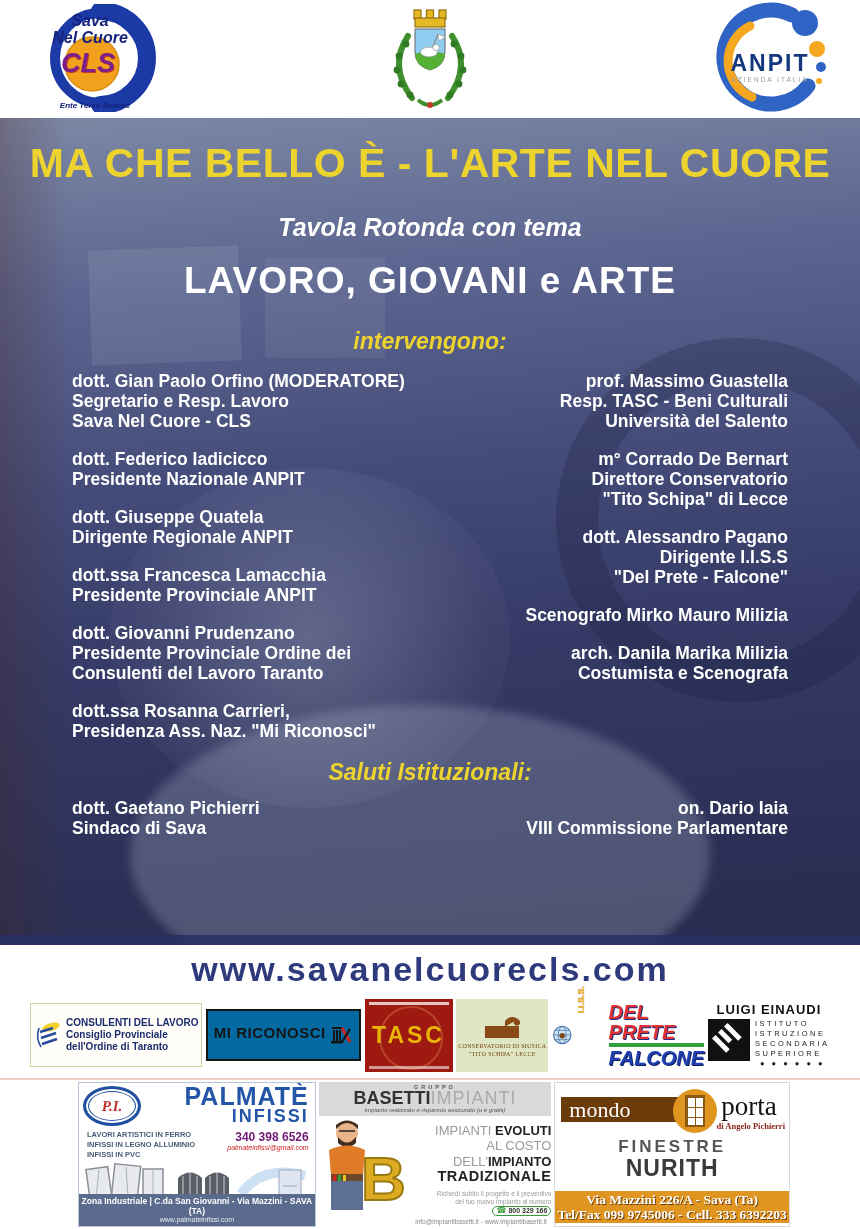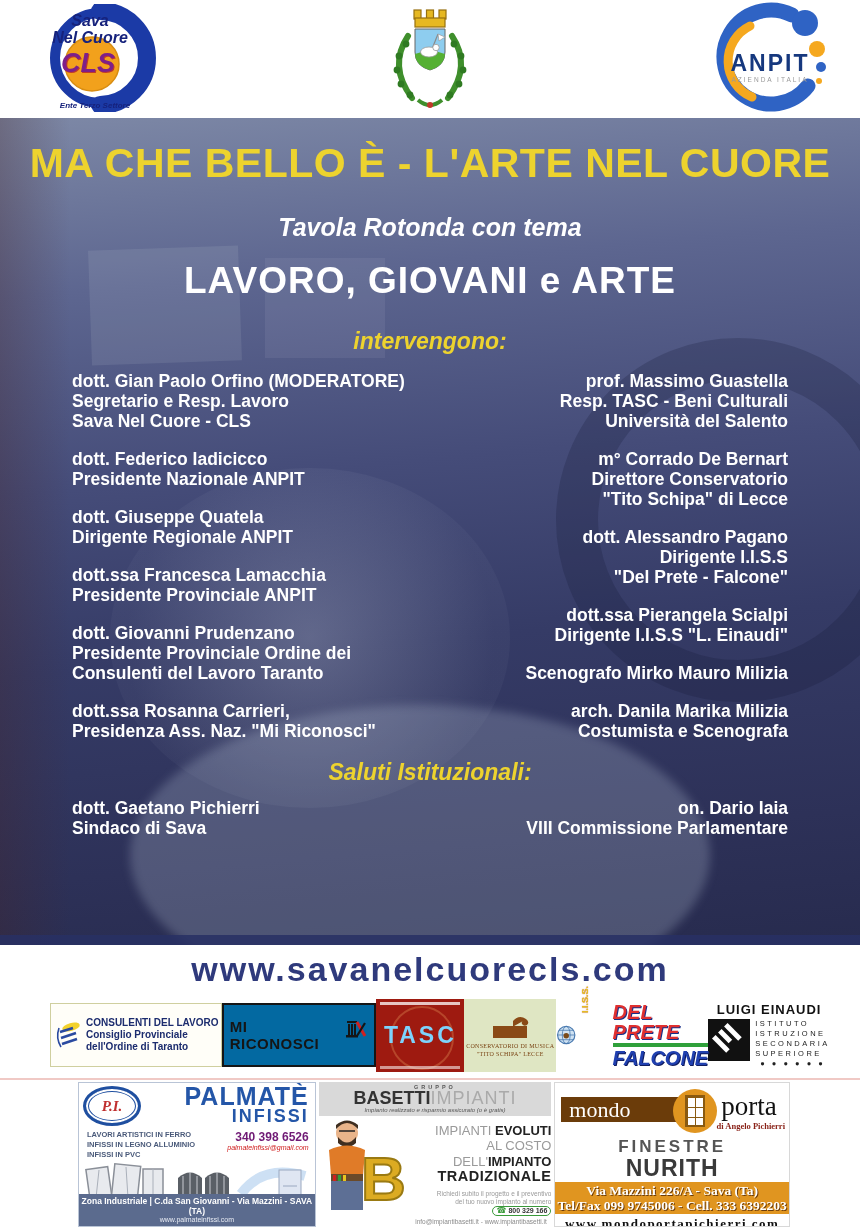--- a/index.html
+++ b/index.html
@@ -54,31 +54,31 @@
   .srow{display:flex;justify-content:space-between;color:#fff;font-size:17.5px;font-weight:600;line-height:20px;margin-bottom:18px;}
   .srow .r{text-align:right;}
 
   
   .url{position:absolute;top:950px;left:0;width:860px;text-align:center;
        font-size:34px;font-weight:bold;color:#2F3A7C;letter-spacing:2px;}
 
   .partners{position:absolute;top:995px;left:30px;width:800px;height:80px;
             display:flex;align-items:center;justify-content:space-between;}
   .p-cons{width:166px;height:58px;border:1px solid #cfcf9f;background:#fffef8;
-          display:flex;align-items:center;padding:2px;margin-left:20px;}
+          display:flex;align-items:center;padding:2px;}
   .p-cons .txt{font-size:10px;font-weight:bold;color:#1c2c6e;line-height:12px;margin-left:3px;}
   .p-miric{border:2px solid #151515;padding:13px 6px;display:flex;background:#0369a1;}
   .p-miric .txt{font-size:15px;font-weight:800;color:#151515;letter-spacing:.5px;margin-right:3px;}
   .p-tasc{width:88px;height:73px;background:#9e1a10;position:relative;
           display:flex;align-items:center;justify-content:center;}
   .p-tasc .ring{position:absolute;left:14px;top:7px;width:60px;height:60px;border-radius:50%;
                 border:2px solid rgba(255,200,120,.25);}
   .p-tasc .bar{position:absolute;left:4px;right:4px;height:3px;background:rgba(255,255,255,.75);}
   .p-tasc .bt{top:3px;} .p-tasc .bb{bottom:3px;background:rgba(255,255,255,.55);}
-  .p-tasc .txt{font-size:23px;font-weight:bold;color:#7dd3fc;letter-spacing:3px;position:relative;}
+  .p-tasc .txt{font-size:23px;font-weight:bold;color:#eab308;letter-spacing:3px;position:relative;}
   .p-conserv{width:92px;height:73px;background:#dfe6c3;display:flex;flex-direction:column;
              align-items:center;justify-content:center;font-family:"Liberation Serif",serif;}
   .p-conserv .l{font-size:6px;color:#7a4414;letter-spacing:.3px;line-height:8px;text-align:center;}
   .p-delprete{width:152px;height:64px;position:relative;display:flex;align-items:center;}
   .dp-sigla{position:absolute;left:24px;top:10px;transform:rotate(-90deg);transform-origin:left top;
             font-size:9px;font-weight:800;color:#e8c520;text-shadow:0 0 1px #b03020;}
   .dp-names{margin-left:36px;}
   .dp-n1{font-size:20px;font-weight:800;font-style:italic;color:#e03030;
          text-shadow:1px 1px 0 #18308a;line-height:20px;}
   .dp-bar{height:4px;background:#2fa03a;margin:1px 0;}
@@ -143,21 +143,21 @@
   .mp-n1{position:absolute;left:14px;top:8px;font-size:22px;color:#fff;line-height:25px;}
   .mp-circle{position:absolute;left:118px;top:0;width:44px;height:44px;border-radius:50%;background:#e09520;}
   .mp-door{position:absolute;left:130px;top:6px;width:20px;height:32px;background:#fff;
            border:2px solid #8a5a10;box-sizing:border-box;
            background-image:linear-gradient(#8a5a10 1px,transparent 1px),linear-gradient(90deg,#8a5a10 1px,transparent 1px);
            background-size:8px 10px;}
   .mp-n2{position:absolute;left:166px;top:2px;font-size:27px;color:#111;}
   .mp-by{position:absolute;right:4px;top:32px;font-size:8.5px;color:#8a2218;font-weight:bold;}
   .mp-fin{font-size:17px;color:#555;letter-spacing:3px;margin-top:2px;font-weight:600;}
   .mp-nur{font-size:23px;color:#3a3a3a;letter-spacing:1px;font-weight:800;line-height:22px;}
-  .mp-band{background:#e09520;margin-top:3px;padding:1px 0;font-family:"Liberation Serif",serif;}
+  .mp-band{background:#e09520;margin-top:12px;padding:1px 0;font-family:"Liberation Serif",serif;}
   .mp-band div{font-size:13.5px;color:#fff;line-height:15px;font-weight:bold;
                text-shadow:1px 1px 0 #6b3c0a;}
   .mp-web{font-family:"Liberation Serif",serif;font-size:13px;font-weight:bold;color:#111;
           letter-spacing:1.5px;margin-top:2px;}
 </style>
 </head>
 <body>
 
 <div class="header">
 
@@ -277,24 +277,20 @@
           <div>m° Corrado De Bernart</div>
           <div>Direttore Conservatorio</div>
           <div>"Tito Schipa" di Lecce</div>
         </div>
         <div class="sg">
           <div>dott. Alessandro Pagano</div>
           <div>Dirigente I.I.S.S</div>
           <div>"Del Prete - Falcone"</div>
         </div>
         <div class="sg">
-          <div>dott.ssa Pierangela Scialpi</div>
-          <div>Dirigente I.I.S.S "L. Einaudi"</div>
-        </div>
-        <div class="sg">
           <div>Scenografo Mirko Mauro Milizia</div>
         </div>
         <div class="sg">
           <div>arch. Danila Marika Milizia</div>
           <div>Costumista e Scenografa</div>
         </div>
       </div>
     </div>
 
     <div class="saluti-h">Saluti Istituzionali:</div>

